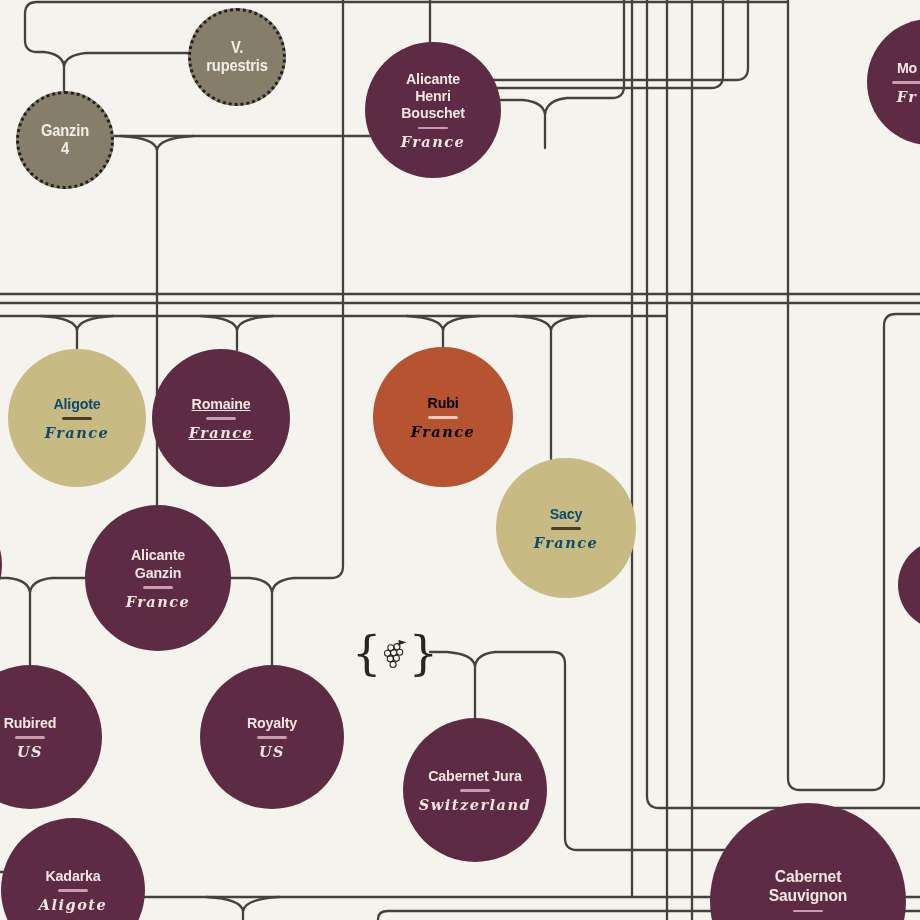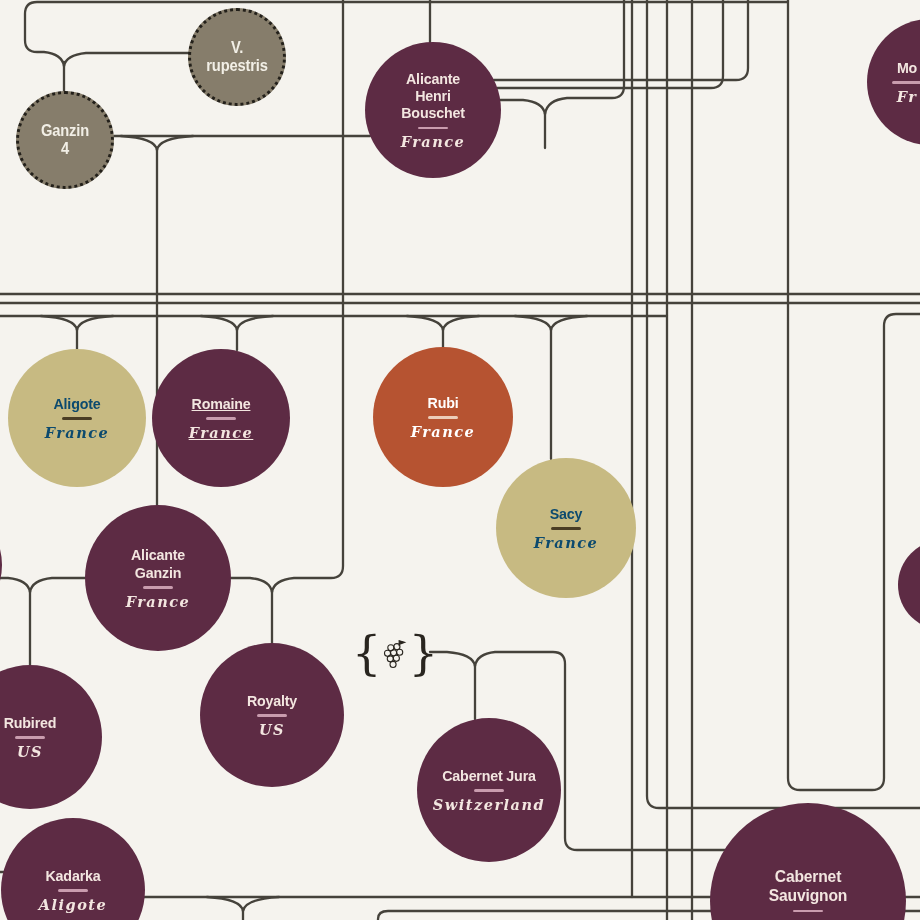--- a/index.html
+++ b/index.html
@@ -21,21 +21,21 @@
     display:block;font-weight:bold;font-size:15.5px;line-height:1.12;
     letter-spacing:-0.2px;white-space:pre-line;transform:scaleX(0.92);
   }
   .node .divider{width:30px;height:2.5px;margin:5px auto 4px auto;border-radius:2px;}
   .node .country{
     display:block;font-family:"DejaVu Serif",serif;font-style:italic;font-weight:bold;
     font-size:14.5px;letter-spacing:1.5px;white-space:pre-line;
   }
   .node.maroon{background:#5d2b44;color:#f3e6e0;}
   .node.maroon .divider{background:#c99cae;}
-  .node.rust{background:#b65331;color:#ffffff;}
+  .node.rust{background:#b65331;color:#000000;}
   .node.rust .divider{background:#eccdb9;}
   .node.khaki{background:#c7ba82;color:#0c4a6e;}
   .node.khaki .divider{background:#4a3d24;}
   .node.olive{background:#867d6b;color:#f2efe6;border:3.5px dotted #23201a;}
   .node.olive .name{font-size:16px;}
   .node.cut-right .inner{padding-right:46px;}
   .node.big .name{font-size:17px;}
   .node.big .country{font-size:15.5px;}
   .grape-icon{
     position:absolute;left:352px;top:620px;width:86px;height:70px;z-index:2;
@@ -180,28 +180,28 @@
           <span class="country">France</span>
         </div>
       </div>
       <div class="node maroon" style="left: -42px; top: 665px; width: 144px; height: 144px;">
         <div class="inner">
           <span class="name">Rubired</span>
           <div class="divider"></div>
           <span class="country">US</span>
         </div>
       </div>
-      <div class="node maroon" style="left: 200px; top: 643px; width: 144px; height: 144px; text-align: center;">
+      <div class="node maroon" style="left: 200px; top: 665px; width: 144px; height: 144px; text-align: center;">
         <div class="inner">
           <span class="name">Royalty</span>
           <div class="divider"></div>
           <span class="country">US</span>
         </div>
       </div>
-      <div class="node maroon" style="left: 417px; top: 718px; width: 144px; height: 144px; align-items: center;">
+      <div class="node maroon" style="left: 403px; top: 718px; width: 144px; height: 144px; align-items: center;">
         <div class="inner">
           <span class="name">Cabernet Jura</span>
           <div class="divider"></div>
           <span class="country">Switzerland</span>
         </div>
       </div>
       <div class="node maroon" style="left: 1px; top: 818px; width: 144px; height: 144px;">
         <div class="inner">
           <span class="name">Kadarka</span>
           <div class="divider"></div>

